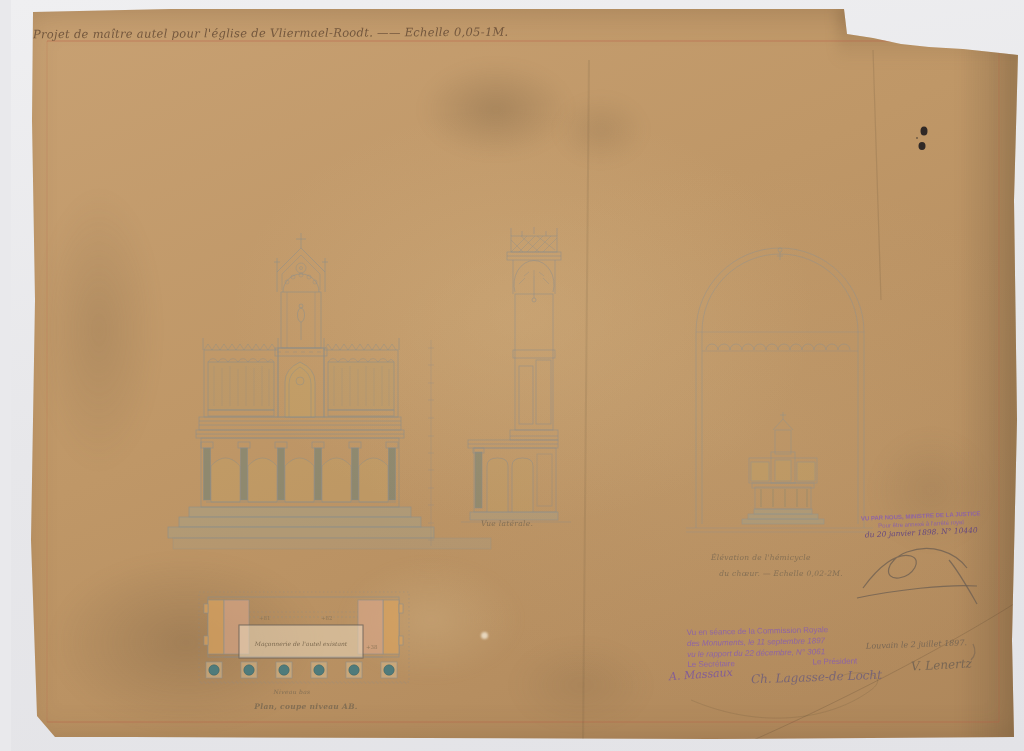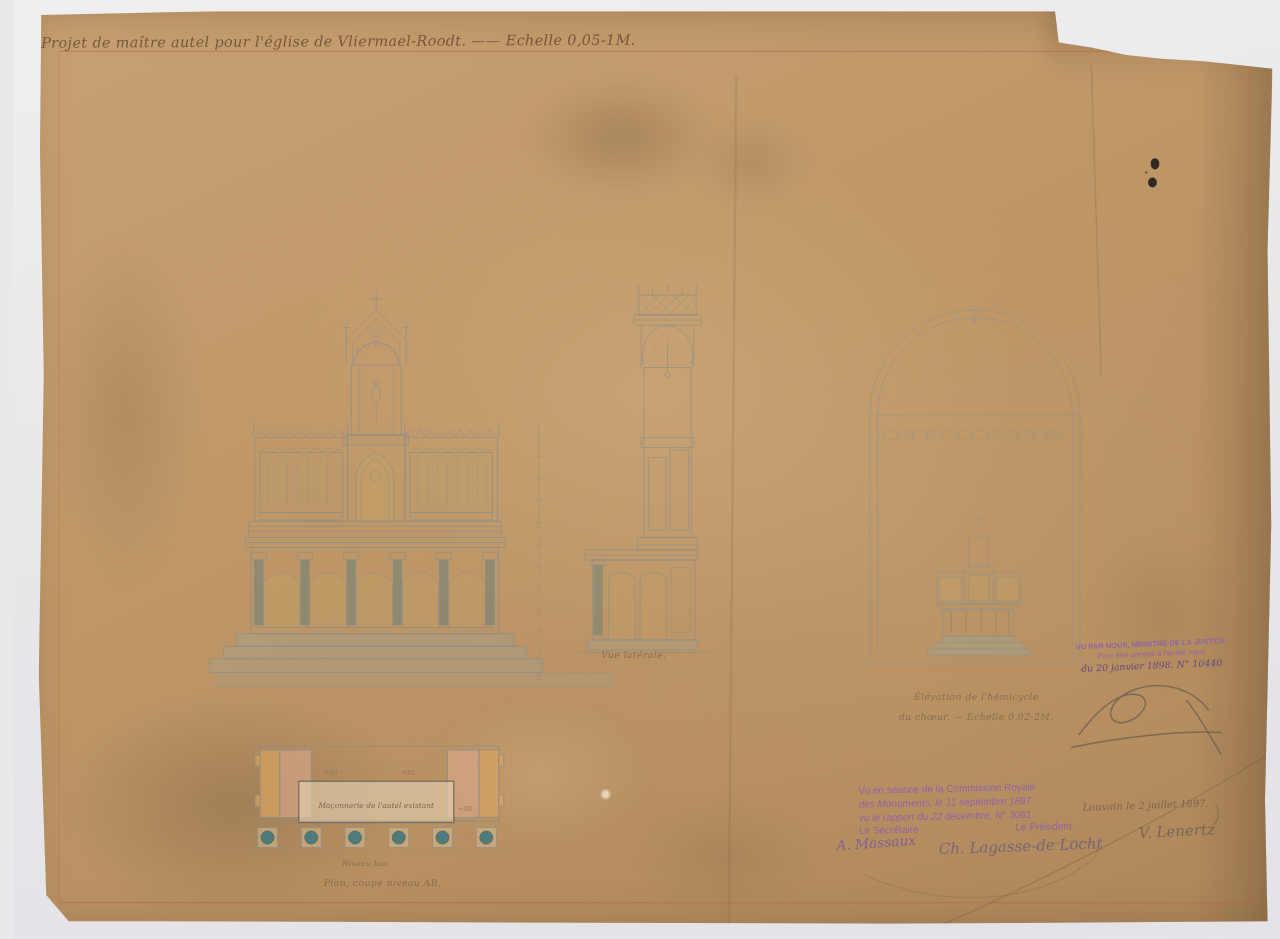--- a/index.html
+++ b/index.html
@@ -251,24 +251,24 @@
         <path d="M852,588 C868,566 886,552 900,556 C912,560 902,576 888,578 C872,580 874,560 896,552 C920,543 944,552 956,568"></path>
         <path d="M846,598 C884,590 936,584 966,586"></path>
         <path d="M938,560 C948,572 958,590 966,604"></path>
         <path d="M962,644 c3,6 2,12 -2,16" stroke-opacity=".5"></path>
       </g>
     </svg>
 
     <div class="hand title" style="left:22px;top:26px;">Projet de maître autel pour l'église de Vliermael-Roodt. —— Echelle 0,05-1M.</div>
 
     <div class="hand cap" style="left:470px;top:519px;width:100px;text-align:left;font-size:7.5px;">Vue latérale.</div>
-    <div class="hand cap" style="left:700px;top:553px;width:140px;text-align:center;font-size:7.5px;">Élévation de l'hémicycle</div>
+    <div class="hand cap" style="left:700px;top:553px;width:140px;text-align:left;font-size:7.5px;">Élévation de l'hémicycle</div>
     <div class="hand cap" style="left:695px;top:569px;width:150px;text-align:center;font-size:7.5px;">du chœur. — Echelle 0,02-2M.</div>
     <div class="hand cap" style="left:246px;top:688px;width:70px;text-align:center;font-size:6px;">Niveau bas</div>
-    <div class="hand cap" style="left:235px;top:702px;width:120px;text-align:center;font-size:7.5px;">Plan, coupe niveau AB.</div>
+    <div class="hand cap" style="left:235px;top:702px;width:120px;text-align:center;font-size:7.5px;font-weight:bold;">Plan, coupe niveau AB.</div>
 
     <div class="stamp" style="left:850px;top:512px;width:120px;font-size:6px;transform:rotate(-2.5deg);">
       <div style="font-weight:bold;">VU PAR NOUS, MINISTRE DE LA JUSTICE</div>
       <div>Pour être annexé à l'arrêté royal</div>
       <div style="font-family:'DejaVu Serif',serif;font-style:italic;font-size:7.5px;color:#5b3f85;">du 20 janvier 1898.  N° 10440</div>
     </div>
 
     <div class="stamp" style="left:676px;top:626px;width:198px;font-size:8px;transform:rotate(-1.2deg);text-align:left;">
       <div>Vu en séance de la Commission Royale</div>
       <div style="font-style:italic;">des Monuments, le 11 septembre 1897</div>

